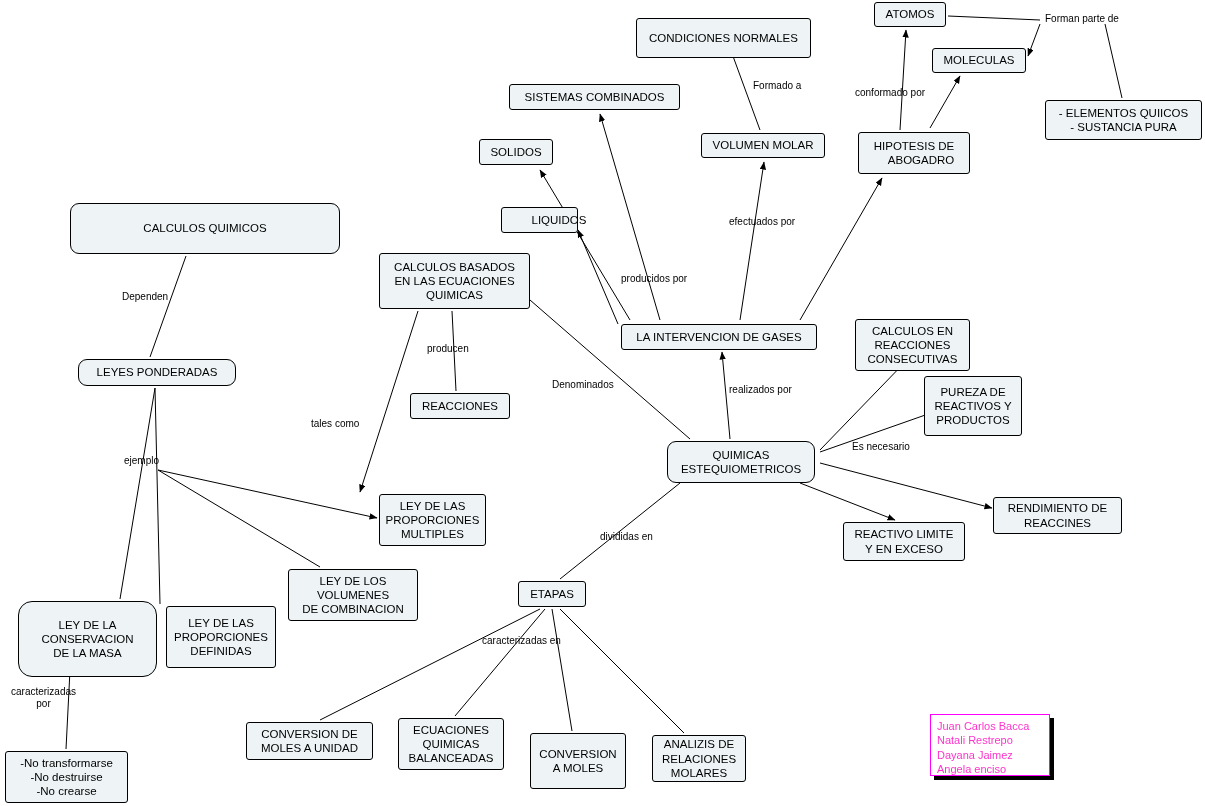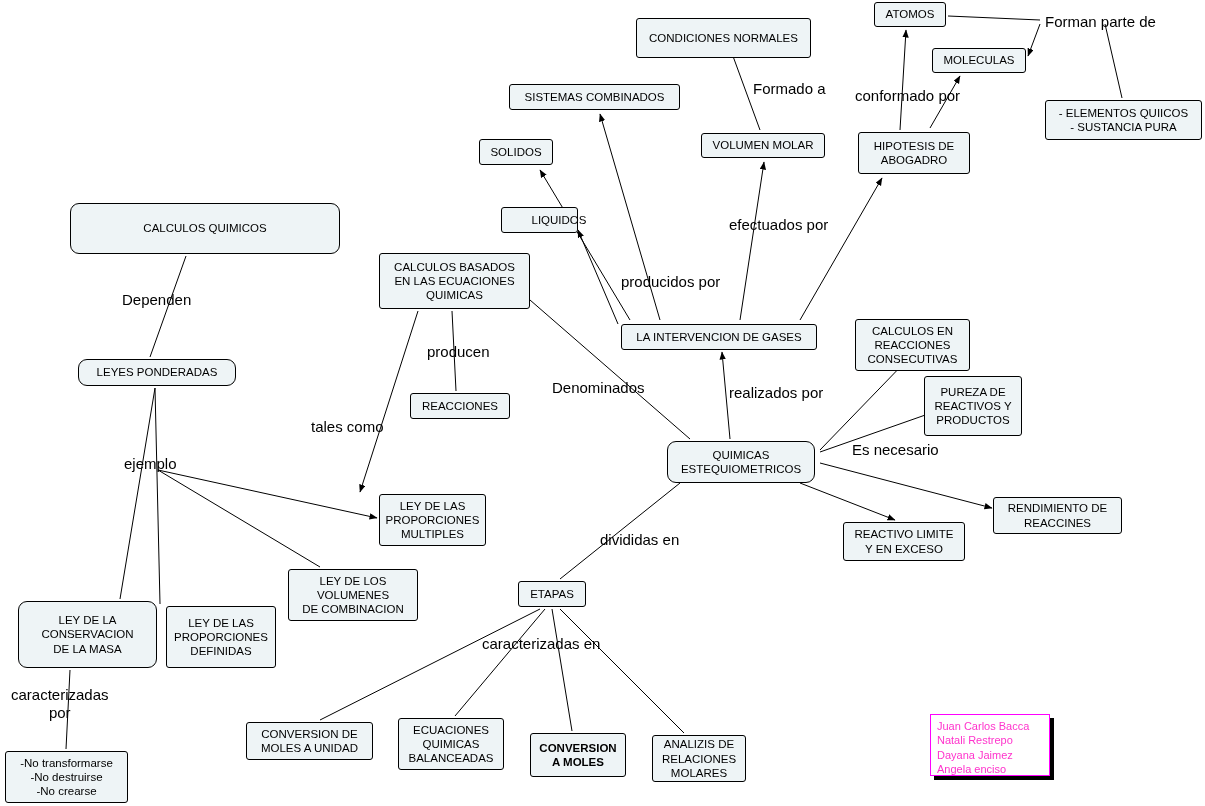--- a/index.html
+++ b/index.html
@@ -36,21 +36,21 @@
     color: #000000;
     line-height: 1.22;
     padding: 3px 5px;
     white-space: pre-line;
   }
   .node.rounded {
     border-radius: 9px;
   }
   .label {
     position: absolute;
-    font-size: 15px;
+    font-size: 10px;
     color: #000000;
     background: transparent;
     white-space: pre-line;
     text-align: center;
     line-height: 1.2;
   }
   .authors {
     position: absolute;
     box-sizing: border-box;
     border: 1px solid #ff00ff;
@@ -110,21 +110,21 @@
   </svg>
 
   <div id="nodes-layer">
       <div class="node" style="left: 636px; top: 18px; width: 175px; height: 40px;">CONDICIONES NORMALES</div>
       <div class="node" style="left: 874px; top: 2px; width: 72px; height: 25px;">ATOMOS</div>
       <div class="node" style="left: 932px; top: 48px; width: 94px; height: 25px;">MOLECULAS</div>
       <div class="node" style="left: 1045px; top: 100px; width: 157px; height: 40px;">- ELEMENTOS QUIICOS
 - SUSTANCIA PURA</div>
       <div class="node" style="left: 509px; top: 84px; width: 171px; height: 26px;">SISTEMAS COMBINADOS</div>
       <div class="node" style="left: 701px; top: 133px; width: 124px; height: 25px;">VOLUMEN MOLAR</div>
-      <div class="node" style="left: 858px; top: 132px; width: 112px; height: 42px;">HIPOTESIS DE
+      <div class="node" style="left: 858px; top: 132px; width: 112px; height: 42px; text-align: right;">HIPOTESIS DE
 ABOGADRO</div>
       <div class="node" style="left: 479px; top: 139px; width: 74px; height: 26px;">SOLIDOS</div>
       <div class="node" style="left: 501px; top: 207px; width: 77px; height: 26px; padding-left: 44px;">LIQUIDOS</div>
       <div class="node rounded" style="left: 70px; top: 203px; width: 270px; height: 51px;">CALCULOS QUIMICOS</div>
       <div class="node" style="left: 379px; top: 253px; width: 151px; height: 56px;">CALCULOS BASADOS
 EN LAS ECUACIONES
 QUIMICAS</div>
       <div class="node" style="left: 621px; top: 324px; width: 196px; height: 26px;">LA INTERVENCION DE GASES</div>
       <div class="node" style="left: 855px; top: 319px; width: 115px; height: 52px;">CALCULOS EN
 REACCIONES
@@ -140,32 +140,32 @@
 REACCINES</div>
       <div class="node" style="left: 379px; top: 494px; width: 107px; height: 52px;">LEY DE LAS
 PROPORCIONES
 MULTIPLES</div>
       <div class="node" style="left: 843px; top: 522px; width: 122px; height: 39px;">REACTIVO LIMITE
 Y EN EXCESO</div>
       <div class="node" style="left: 288px; top: 569px; width: 130px; height: 52px;">LEY DE LOS
 VOLUMENES
 DE COMBINACION</div>
       <div class="node" style="left: 518px; top: 581px; width: 68px; height: 26px;">ETAPAS</div>
-      <div class="node rounded" style="left: 18px; top: 601px; width: 139px; height: 67px;">LEY DE LA
+      <div class="node rounded" style="left: 18px; top: 601px; width: 139px; height: 76px; border-radius: 14px;">LEY DE LA
 CONSERVACION
 DE LA MASA</div>
       <div class="node" style="left: 166px; top: 606px; width: 110px; height: 62px;">LEY DE LAS
 PROPORCIONES
 DEFINIDAS</div>
       <div class="node" style="left: 246px; top: 722px; width: 127px; height: 38px;">CONVERSION DE
 MOLES A UNIDAD</div>
       <div class="node" style="left: 398px; top: 718px; width: 106px; height: 52px;">ECUACIONES
 QUIMICAS
 BALANCEADAS</div>
-      <div class="node" style="left: 530px; top: 733px; width: 96px; height: 44px; font-weight: bold;">CONVERSION
+      <div class="node" style="left: 530px; top: 733px; width: 96px; height: 56px;">CONVERSION
 A MOLES</div>
       <div class="node" style="left: 652px; top: 735px; width: 94px; height: 47px;">ANALIZIS DE
 RELACIONES
 MOLARES</div>
       <div class="node" style="left: 5px; top: 751px; width: 123px; height: 52px;">-No transformarse
 -No destruirse
 -No crearse</div>
     </div>
   <div id="labels-layer">
       <div class="label" style="left: 1045px; top: 13px;">Forman parte de</div>

